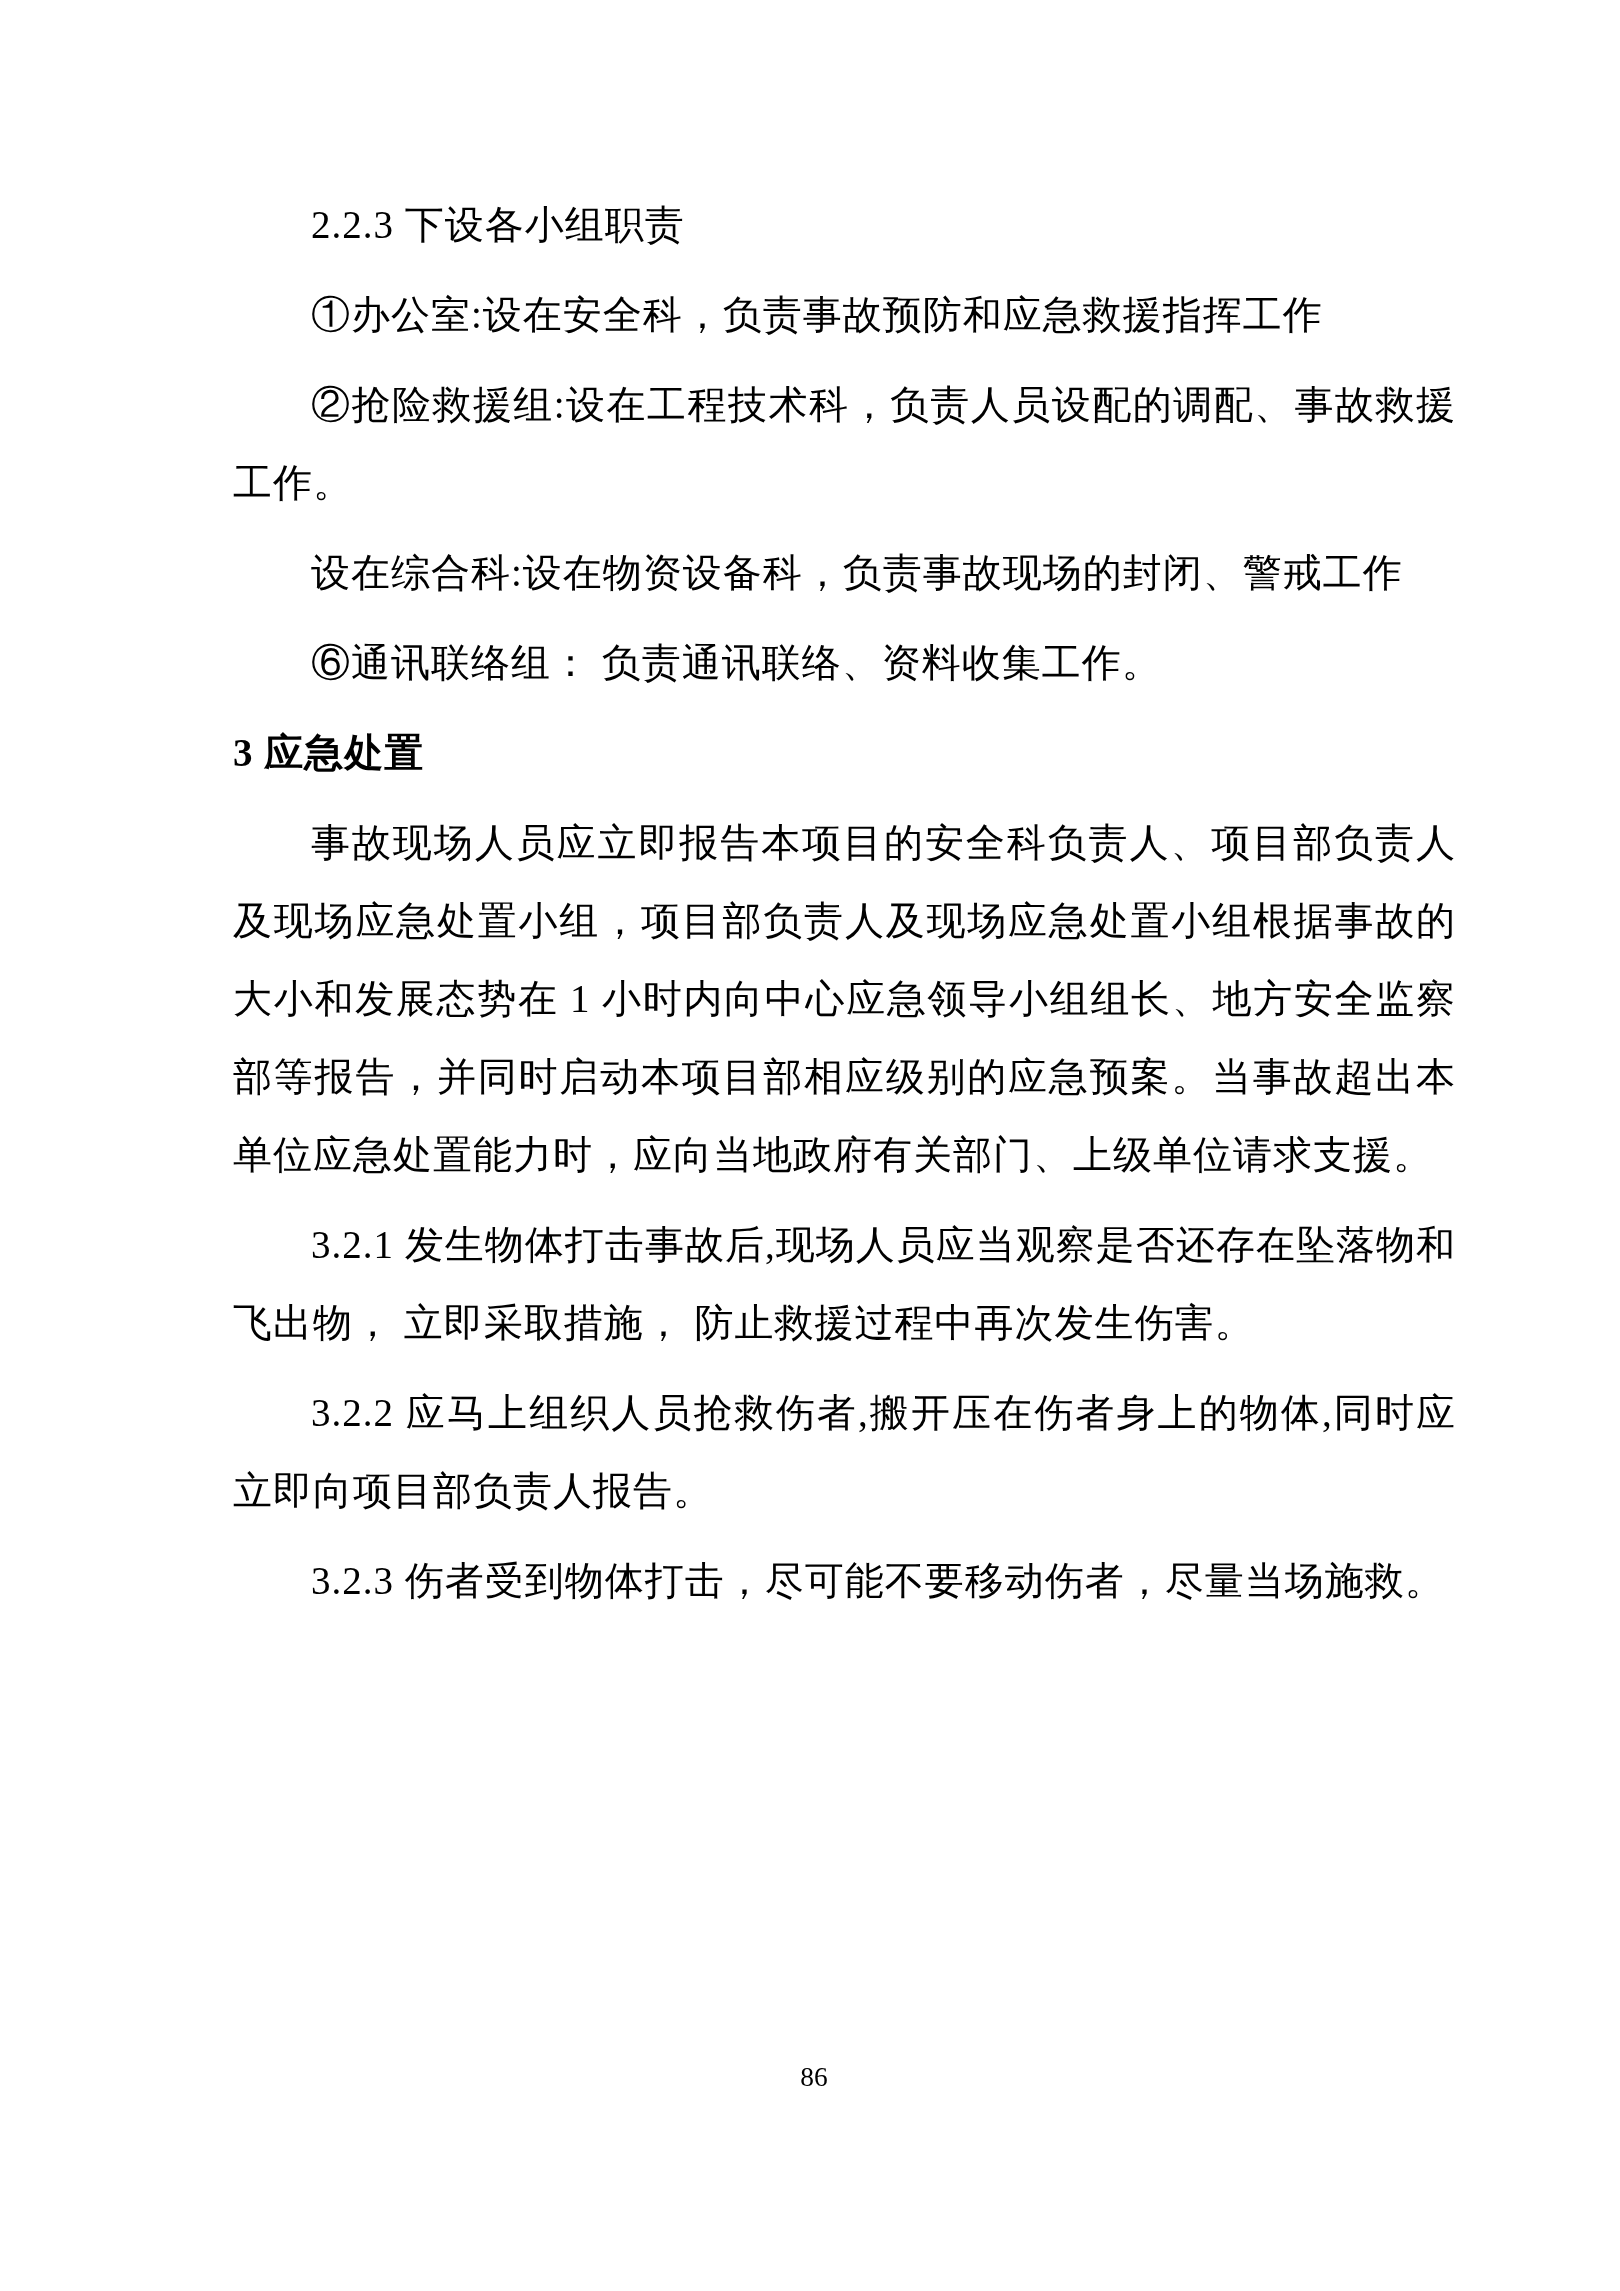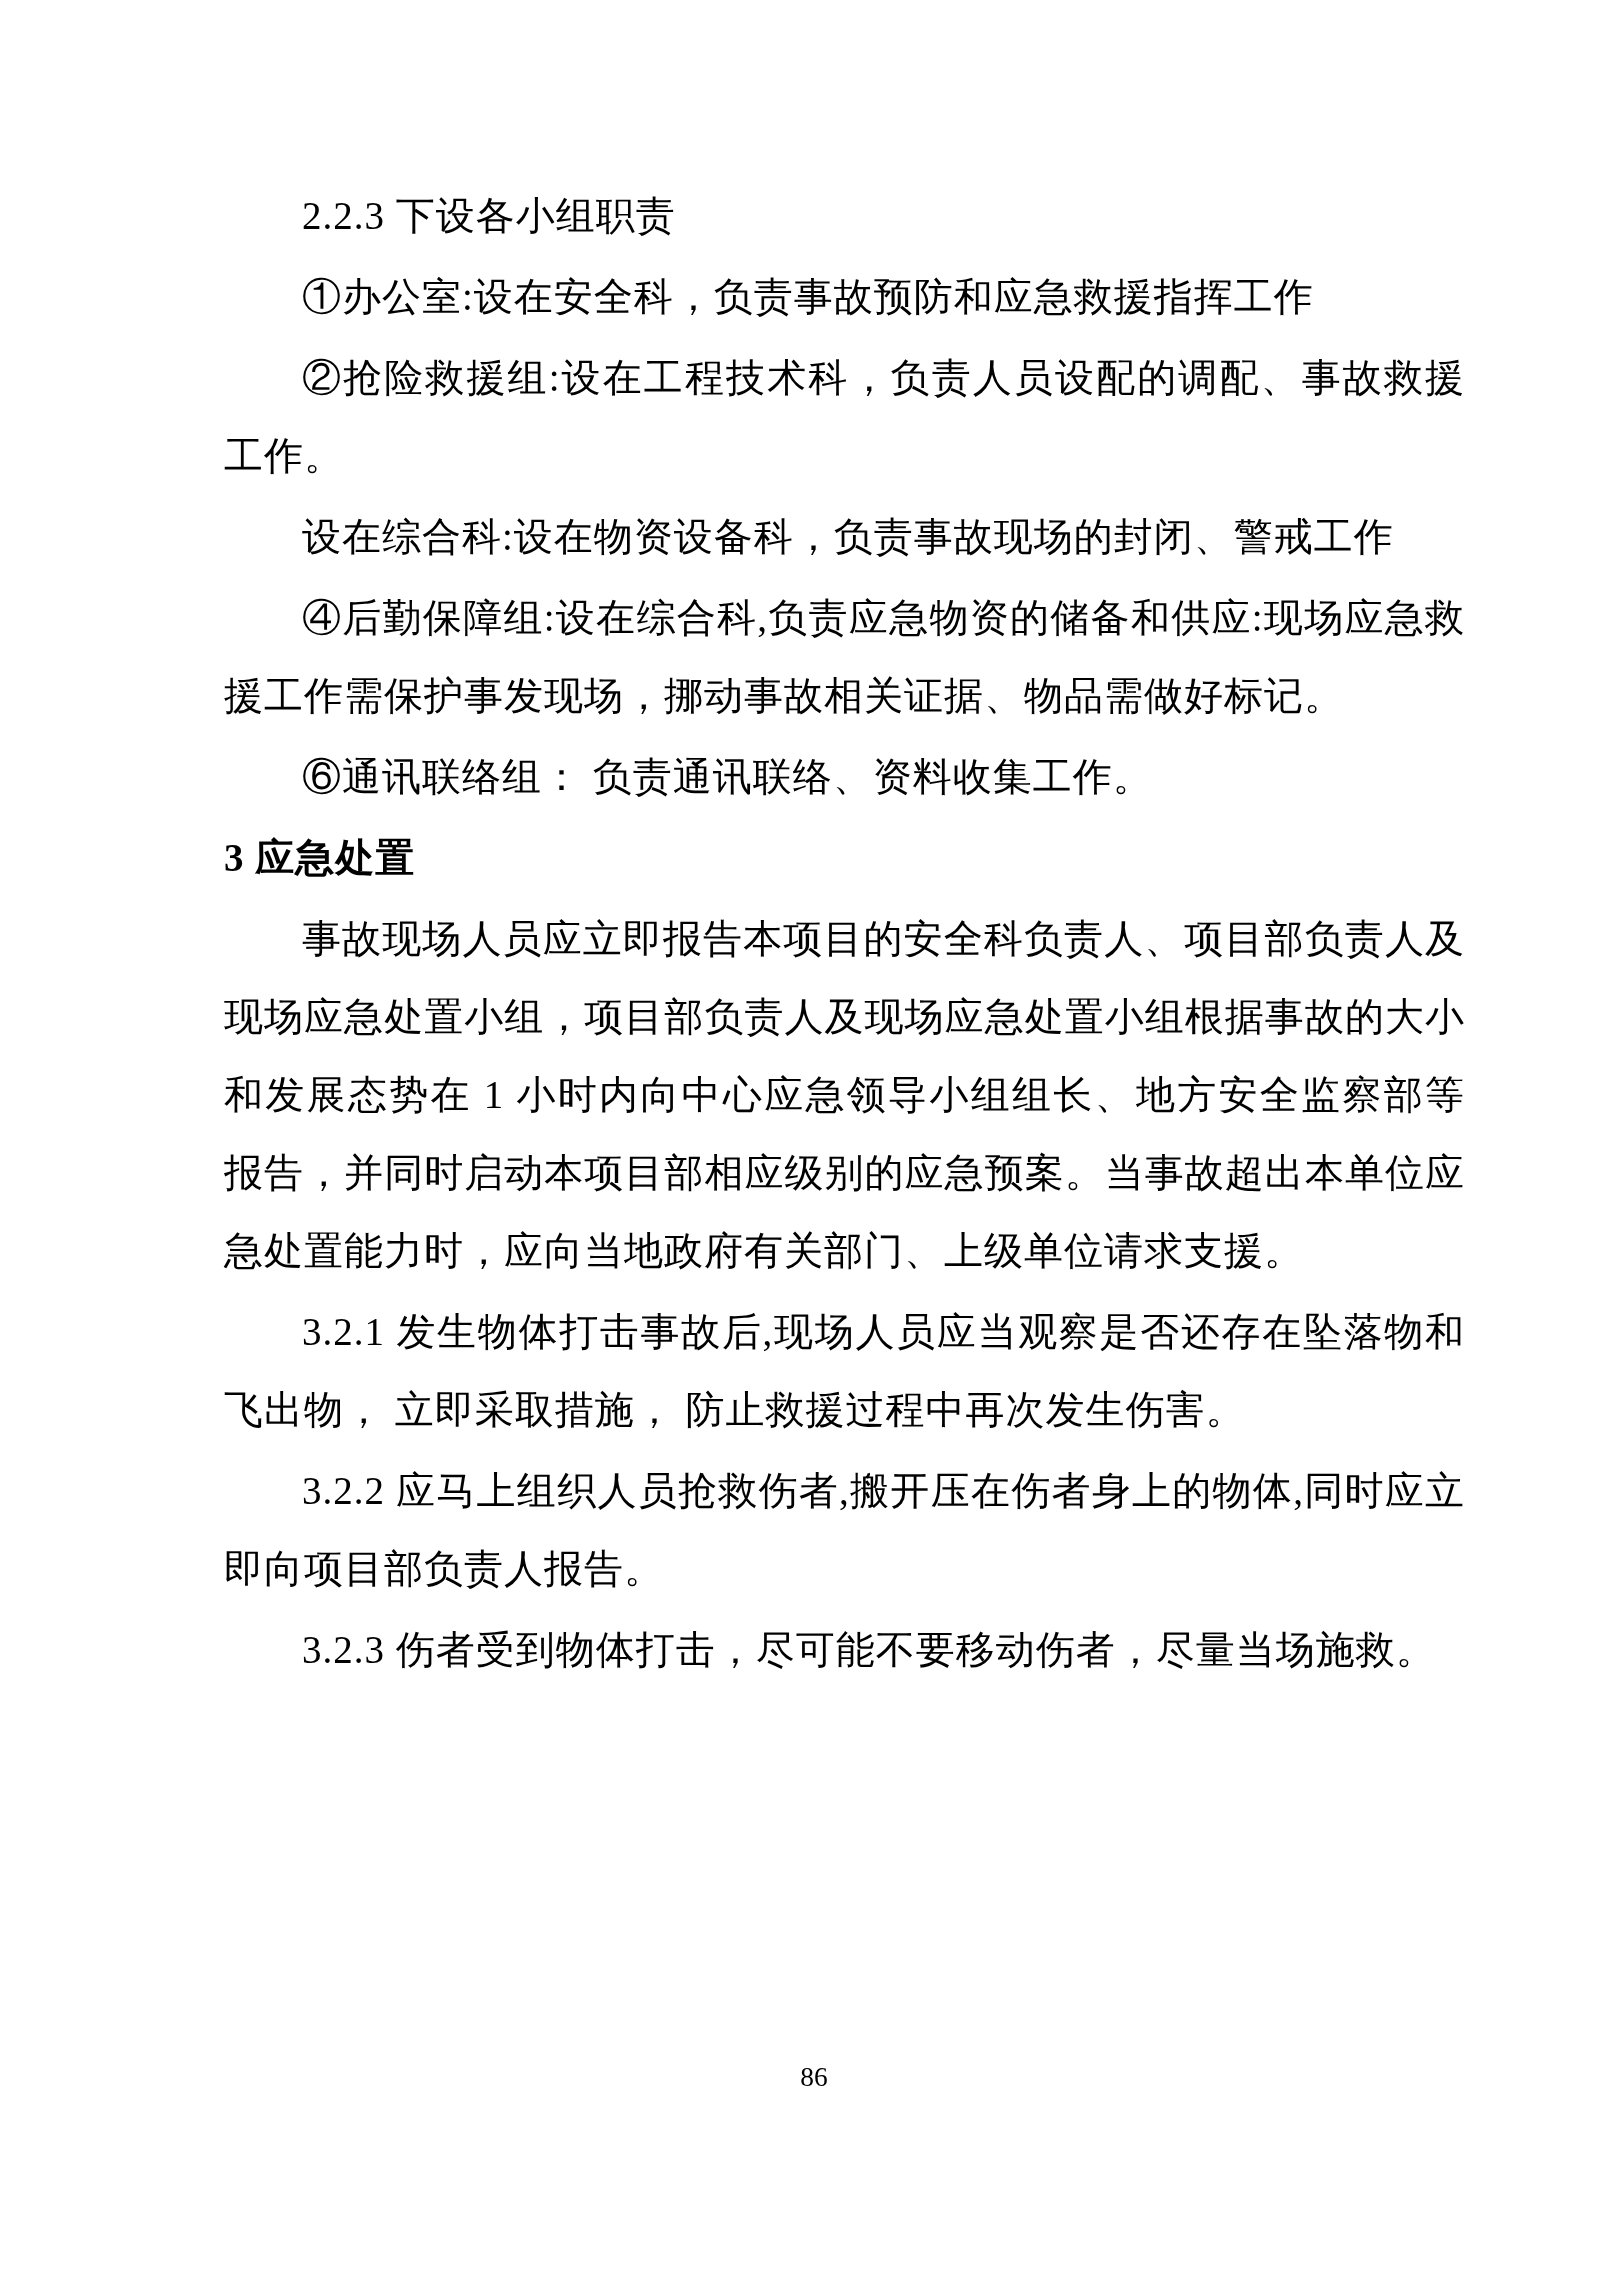--- a/index.html
+++ b/index.html
@@ -16,21 +16,21 @@
     font-family: "Liberation Serif", "DejaVu Serif", serif;
     overflow: hidden;
   }
   .content {
     position: absolute;
     left: 221px;
     top: 174px;
     width: 1247px;
   }
   .content p {
-    margin: 3px;
+    margin: 12px;
     font-size: 39px;
     line-height: 78px;
     text-align: justify;
     letter-spacing: 1px;
     word-break: break-all;
   }
   .content p.indent {
     text-indent: 2em;
   }
   .content p.heading1 {
@@ -53,21 +53,20 @@
 </head>
 <body>
 
 <div class="page">
   <div class="content">
 
   <p class="body indent">2.2.3 下设各小组职责</p>
       <p class="body indent">①办公室:设在安全科，负责事故预防和应急救援指挥工作</p>
       <p class="body indent">②抢险救援组:设在工程技术科，负责人员设配的调配、事故救援工作。</p>
       <p class="body indent">设在综合科:设在物资设备科，负责事故现场的封闭、警戒工作</p>
-      <p class="body indent">④后勤保障组:设在综合科,负责应急物资的储备和供应:现场应急救援工作需保护事发现场，挪动事故相关证据、物品需做好标记。</p>
       <p class="body indent">⑥通讯联络组： 负责通讯联络、资料收集工作。</p>
       <p class="heading1">3 应急处置</p>
       <p class="body indent">事故现场人员应立即报告本项目的安全科负责人、项目部负责人及现场应急处置小组，项目部负责人及现场应急处置小组根据事故的大小和发展态势在 1 小时内向中心应急领导小组组长、地方安全监察部等报告，并同时启动本项目部相应级别的应急预案。当事故超出本单位应急处置能力时，应向当地政府有关部门、上级单位请求支援。</p>
       <p class="body indent">3.2.1 发生物体打击事故后,现场人员应当观察是否还存在坠落物和飞出物， 立即采取措施， 防止救援过程中再次发生伤害。</p>
       <p class="body indent">3.2.2 应马上组织人员抢救伤者,搬开压在伤者身上的物体,同时应立即向项目部负责人报告。</p>
       <p class="body indent">3.2.3 伤者受到物体打击，尽可能不要移动伤者，尽量当场施救。</p>
     </div>
   <div class="page-number">86</div>
 </div>
 

